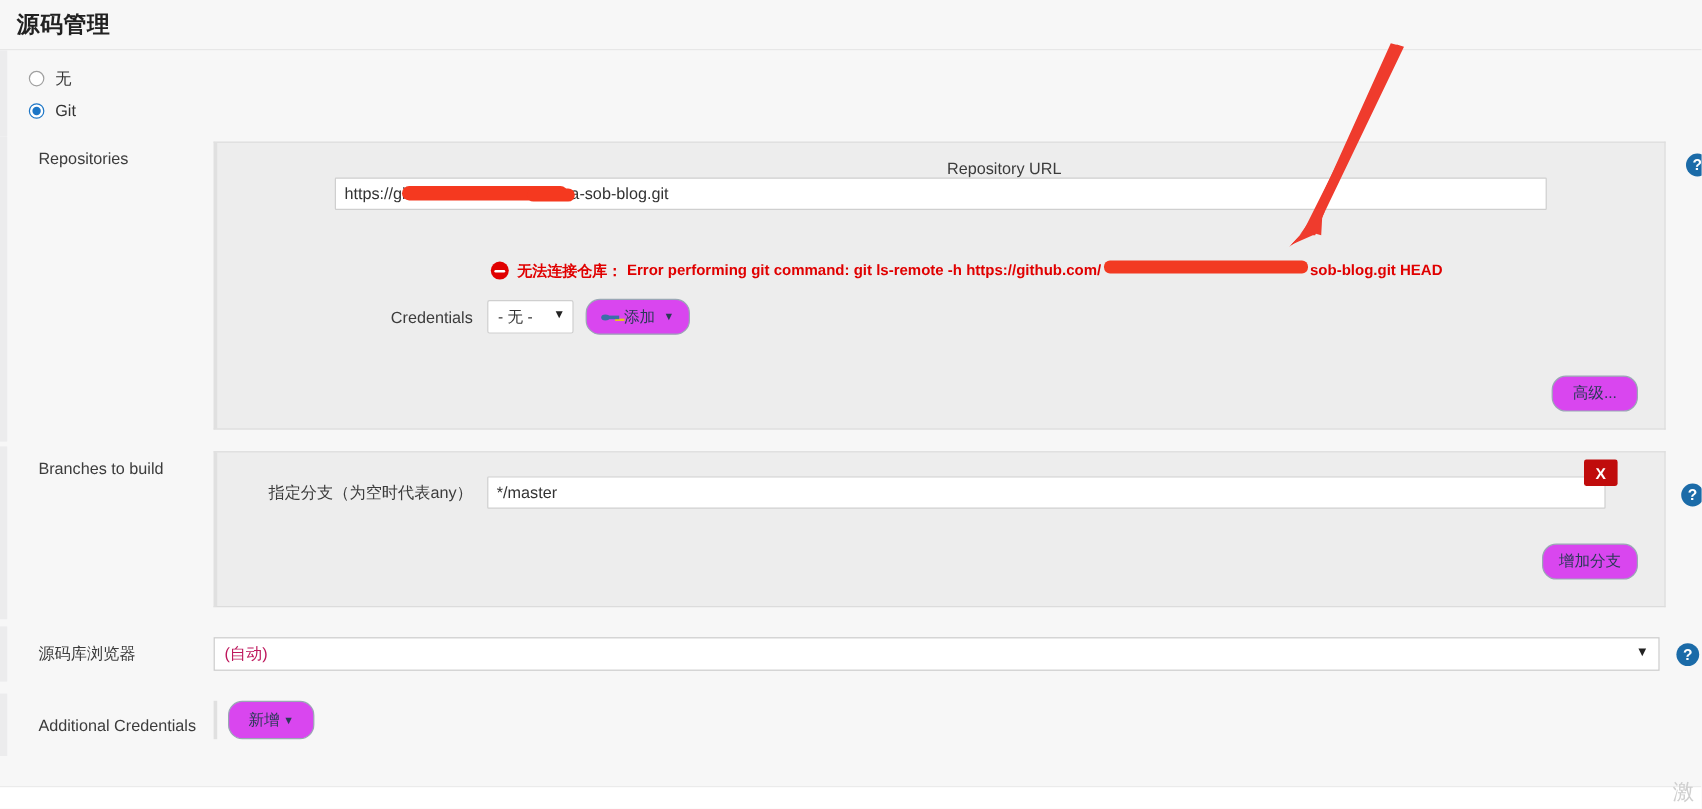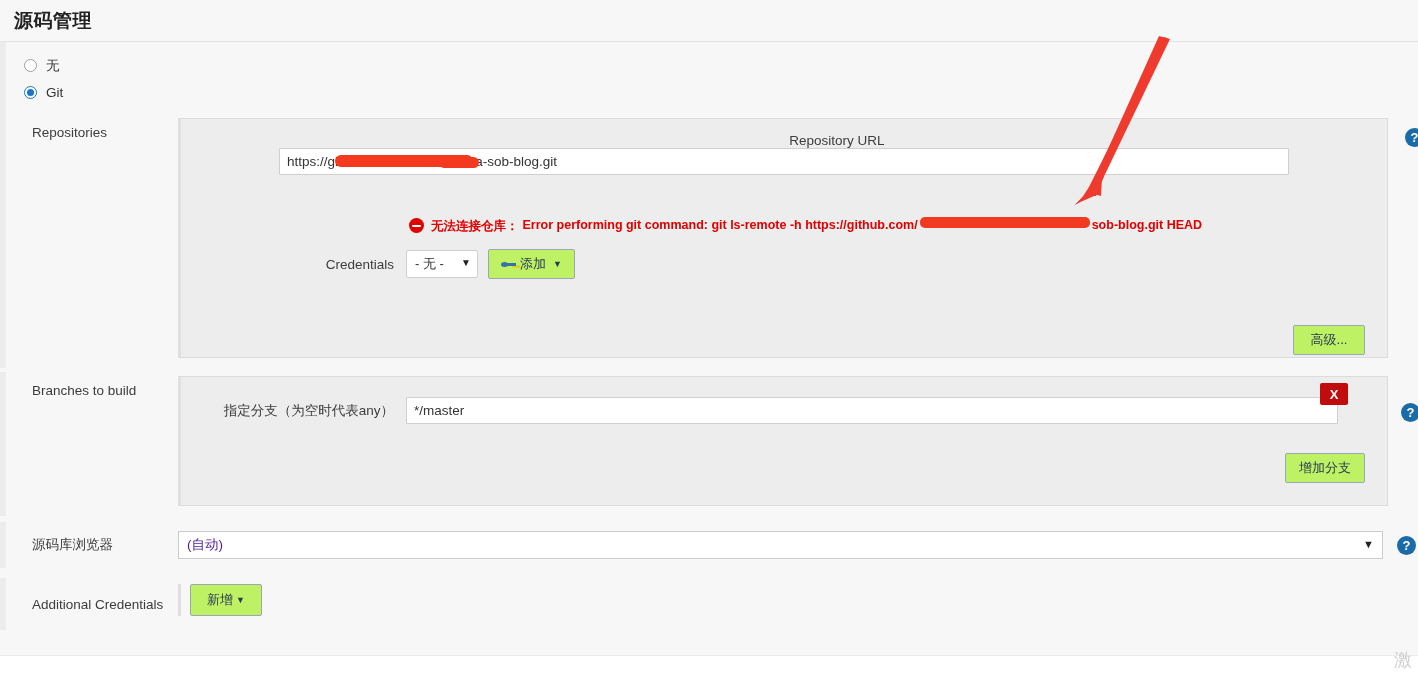--- a/index.html
+++ b/index.html
@@ -206,35 +206,35 @@
     color: #222;
   }
   .select-credentials { width: 72px; }
 
   .select-browser {
     width: 1205px;
     height: 28px;
     border: 1px solid #cbcbcb;
     background: #fff;
     font-size: 13.5px;
-    color: #4c1d95;
+    color: #be185d;
     padding: 0 8px;
     box-sizing: border-box;
     display: flex;
     align-items: center;
   }
 
   
   .btn {
     font-family: "Liberation Sans", "DejaVu Sans", sans-serif;
     font-size: 13px;
     color: #2b3a57;
-    background: #bef264;
+    background: #d946ef;
     border: 1px solid #9aa7b5;
-    border-radius: 2px;
+    border-radius: 12px;
     padding: 0 12px;
     height: 30px;
     display: inline-flex;
     align-items: center;
     justify-content: center;
     cursor: pointer;
     box-sizing: border-box;
     white-space: nowrap;
   }
   .btn-add-cred { gap: 4px; height: 30px; }
@@ -412,21 +412,21 @@
         <div class="select select-credentials">- 无 -</div>
         <span class="chev">▼</span>
       </div>
       <div class="btn btn-add-cred" style="margin-left:10px;">
         <span class="key-icon"></span>
         <span>添加</span>
         <span class="caret">▼</span>
       </div>
     </div>
 
-    <div class="btn-row" style="margin-top:40px;text-align:center;">
+    <div class="btn-row" style="margin-top:28px;text-align:center;">
       <div class="btn btn-advanced">高级...</div>
     </div>
 
 
   </div>
 </div>
 
 <div class="help" style="position:absolute; right:-6px; top:128px;">?</div>
 
 <div class="section" style="margin-top:4px;">

